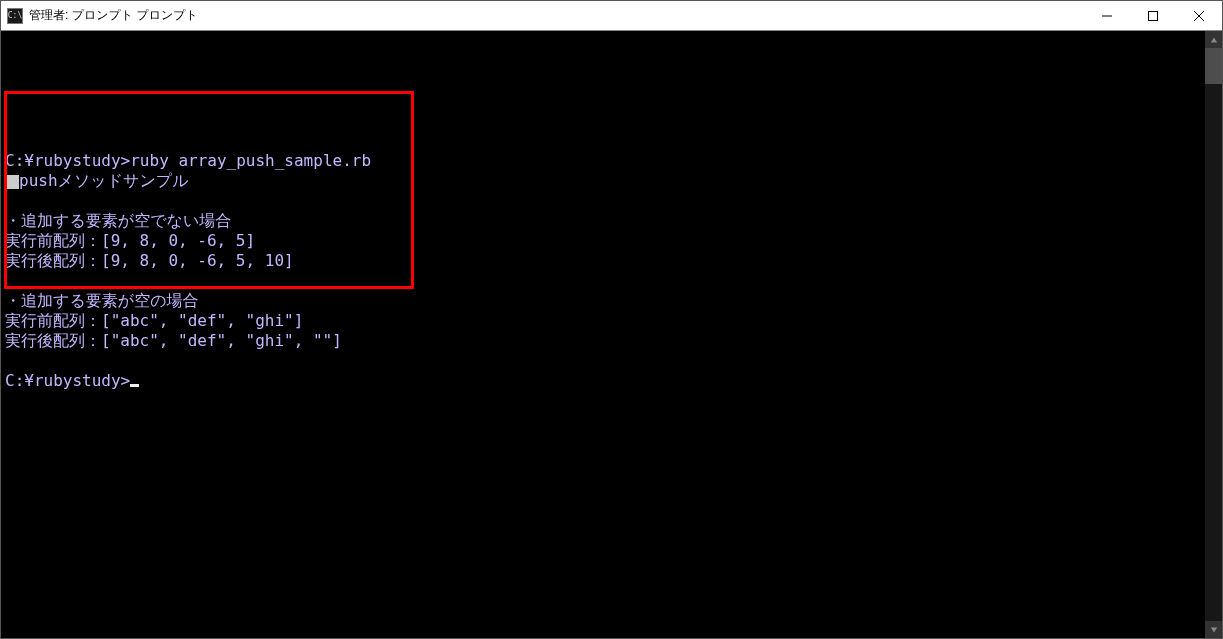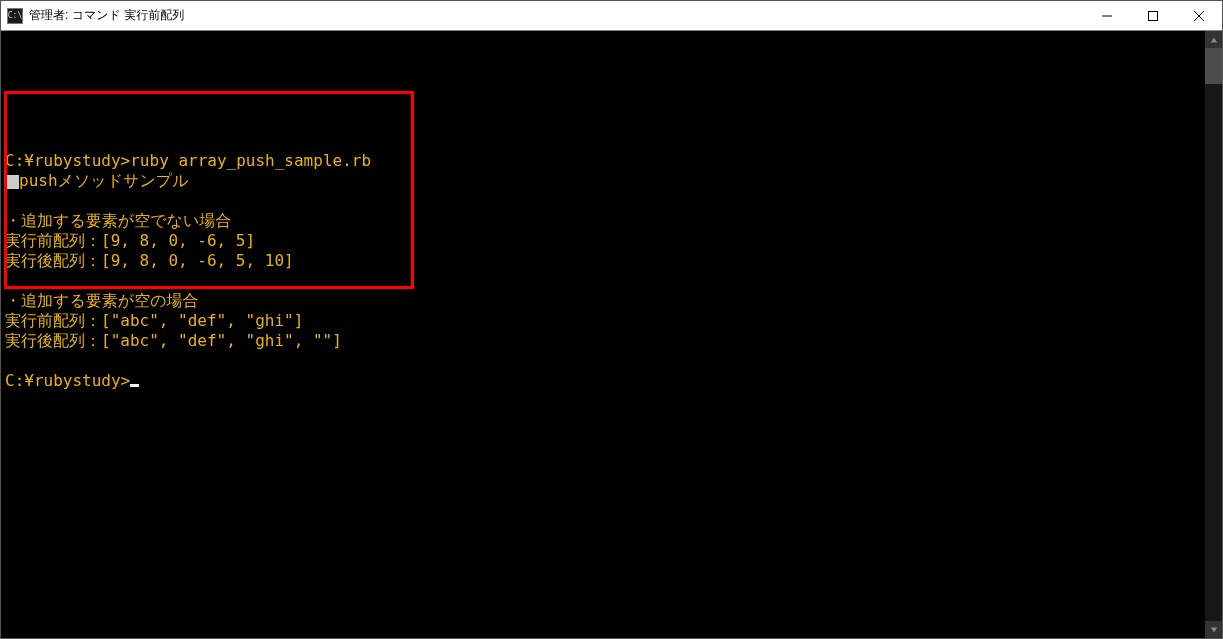--- a/index.html
+++ b/index.html
@@ -7,21 +7,21 @@
   .window { width: 1223px; height: 639px; display: flex; flex-direction: column; border: 1px solid #555; background: #000; }
   .titlebar { height: 30px; background: #ffffff; display: flex; align-items: center; justify-content: space-between; color: #000; font-size: 12px; border-bottom: 1px solid #888; }
   .titlebar-left { display: flex; align-items: center; padding-left: 6px; gap: 6px; }
   .title-icon { width: 16px; height: 16px; background: #1a1a1a; border: 1px solid #777; display: flex; align-items: center; justify-content: center; font-size: 8px; color: #ccc; font-family: monospace; line-height: 1; }
   .title-text { white-space: nowrap; }
   .titlebar-right { display: flex; height: 100%; }
   .win-btn { width: 46px; height: 100%; display: flex; align-items: center; justify-content: center; background: transparent; border: none; cursor: pointer; }
   .win-btn svg { width: 10px; height: 10px; }
   .win-btn svg * { stroke: #000; stroke-width: 1; fill: none; }
   .body-area { flex: 1; display: flex; background: #000; position: relative; }
-  .terminal { flex: 1; background: #000000; color: #eab308; font-family: "MS Gothic", "Consolas", monospace; font-size: 16px; line-height: 20px; padding: 0; white-space: pre; overflow: hidden; position: relative; }
+  .terminal { flex: 1; background: #000000; color: #c4b5fd; font-family: "MS Gothic", "Consolas", monospace; font-size: 16px; line-height: 20px; padding: 0; white-space: pre; overflow: hidden; position: relative; }
   .terminal-content { position: relative; padding-top: 0; }
   .highlight-box { position: absolute; top: 60px; left: 3px; width: 410px; height: 198px; border: 3px solid #ff0000; pointer-events: none; z-index: 5; }
   .scrollbar { width: 17px; background: #1a1a1a; display: flex; flex-direction: column; }
   .sb-btn { height: 17px; background: #333; display: flex; align-items: center; justify-content: center; cursor: pointer; }
   .sb-btn svg { width: 8px; height: 8px; }
   .sb-btn svg polygon { fill: #888; }
   .sb-track { flex: 1; background: #171717; position: relative; }
   .sb-thumb { position: absolute; top: 0; left: 0; right: 0; height: 36px; background: #4d4d4d; cursor: pointer; }
   .cursor { display:inline-block; width: 9px; height: 3px; background: #f0f0f0; vertical-align: baseline; margin-bottom: -1px; }
   .line { padding-left: 4px; display:block; height:20px; }
@@ -29,21 +29,21 @@
   .blank-top { height:60px; }
 </style>
 </head>
 <body>
 
 <div class="window">
 
   <div class="titlebar">
     <div class="titlebar-left">
       <div class="title-icon">C:\</div>
-      <div class="title-text">管理者: コマンド 実行前配列</div>
+      <div class="title-text">管理者: プロンプト プロンプト</div>
     </div>
     <div class="titlebar-right">
       <button class="win-btn">
         <svg viewBox="0 0 10 10">
             <line x1="0" y1="5" x2="10" y2="5"></line>
           </svg>
       </button>
       <button class="win-btn">
         <svg viewBox="0 0 10 10">
             <rect x="0.5" y="0.5" width="9" height="9"></rect>

